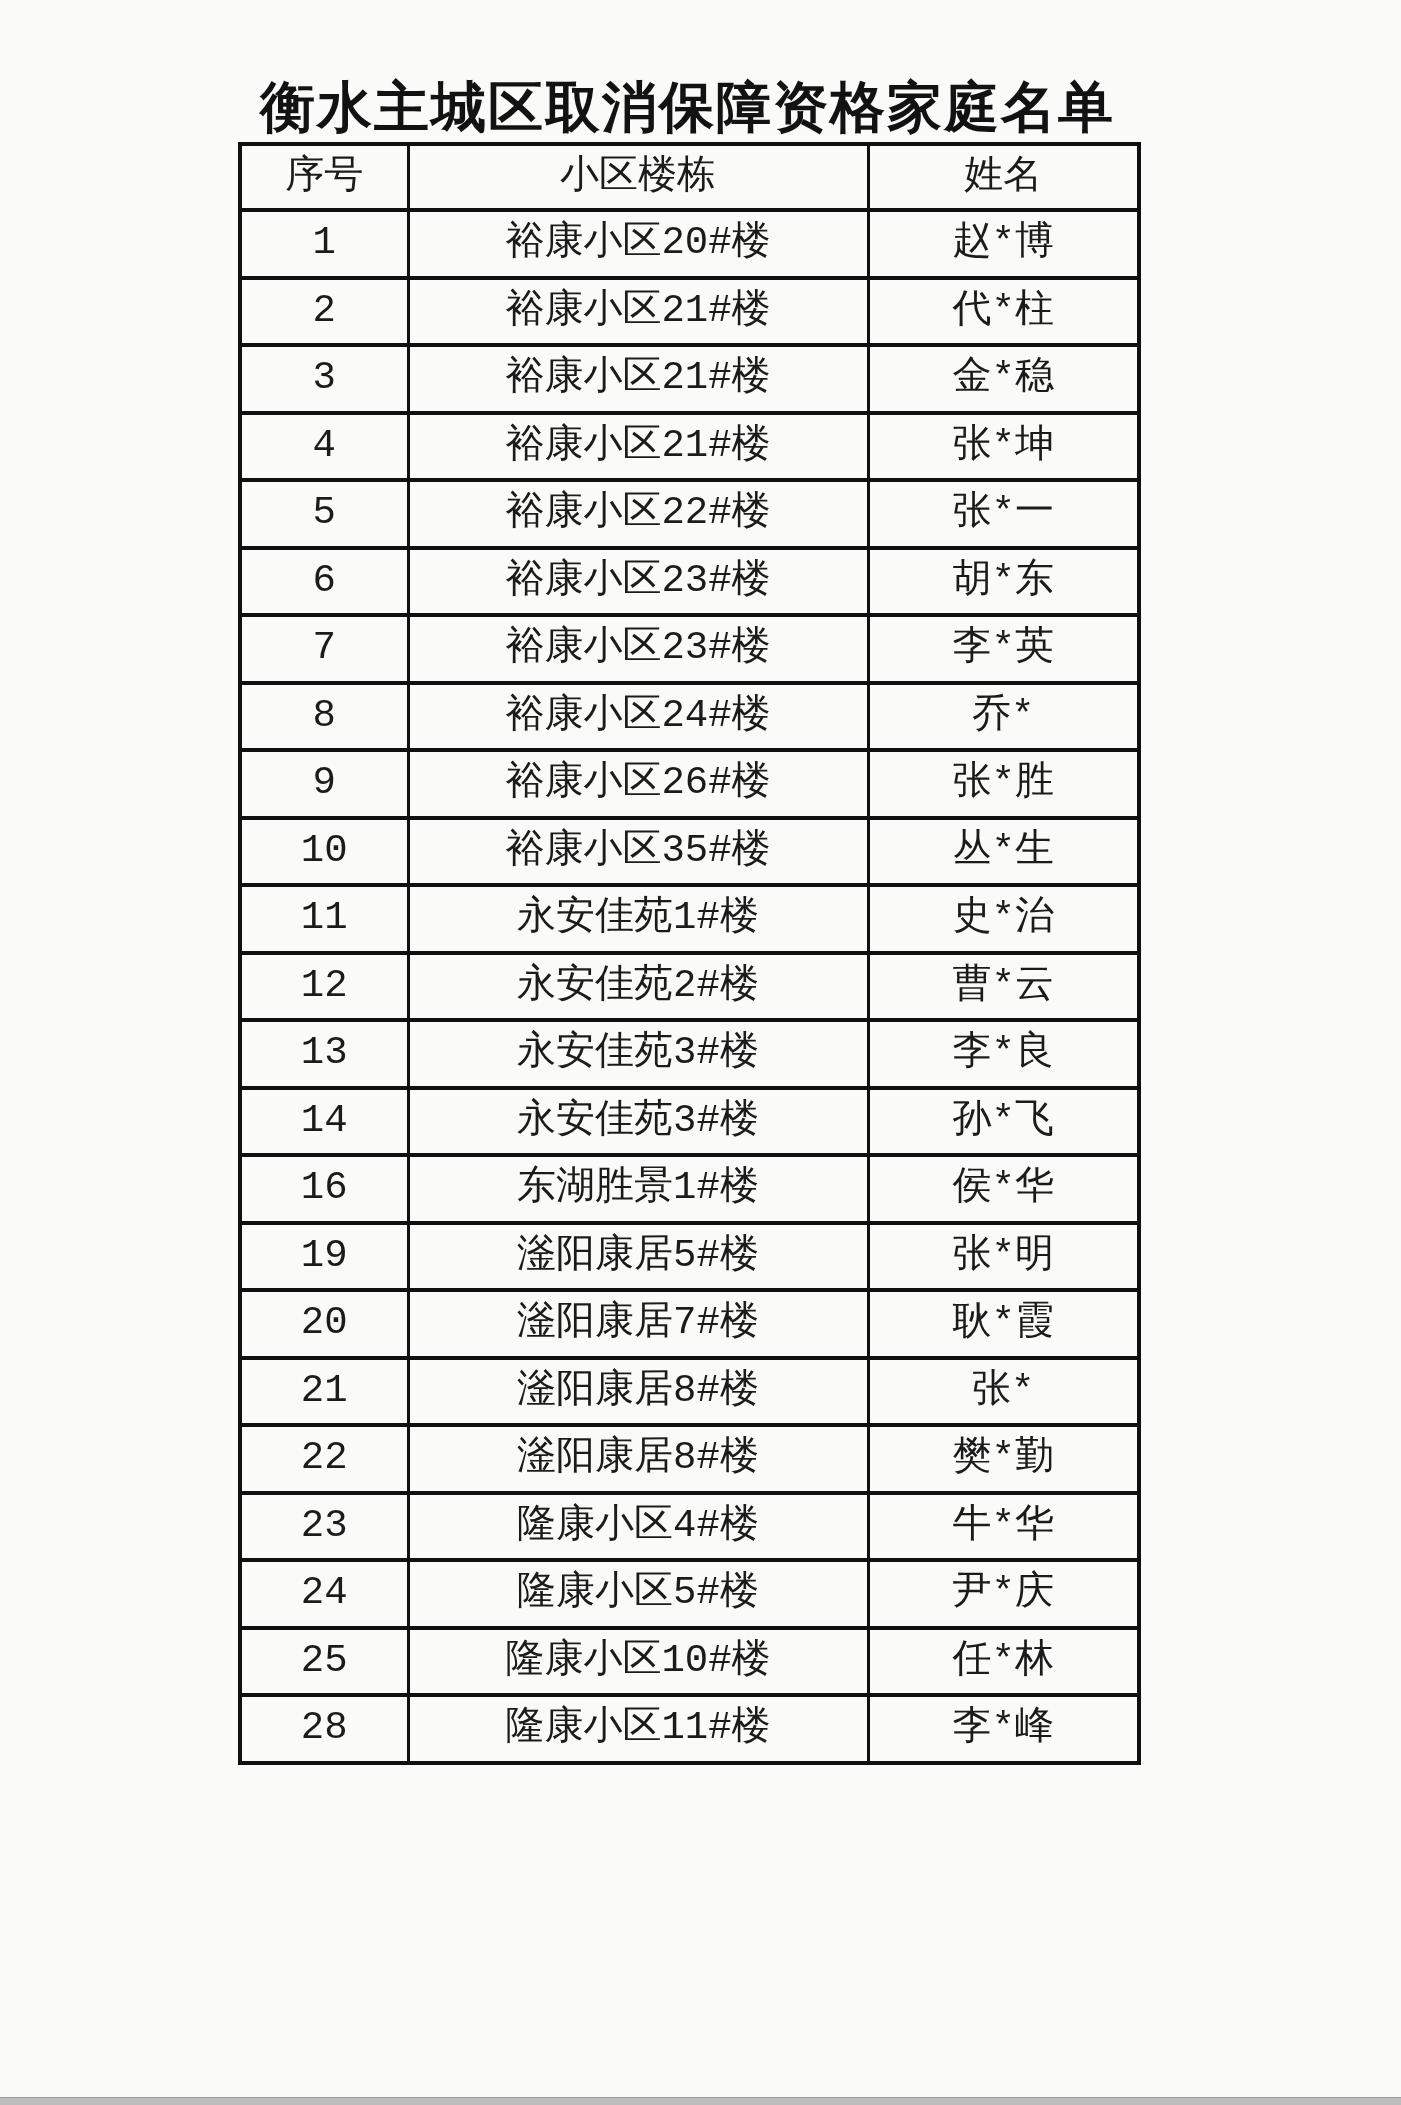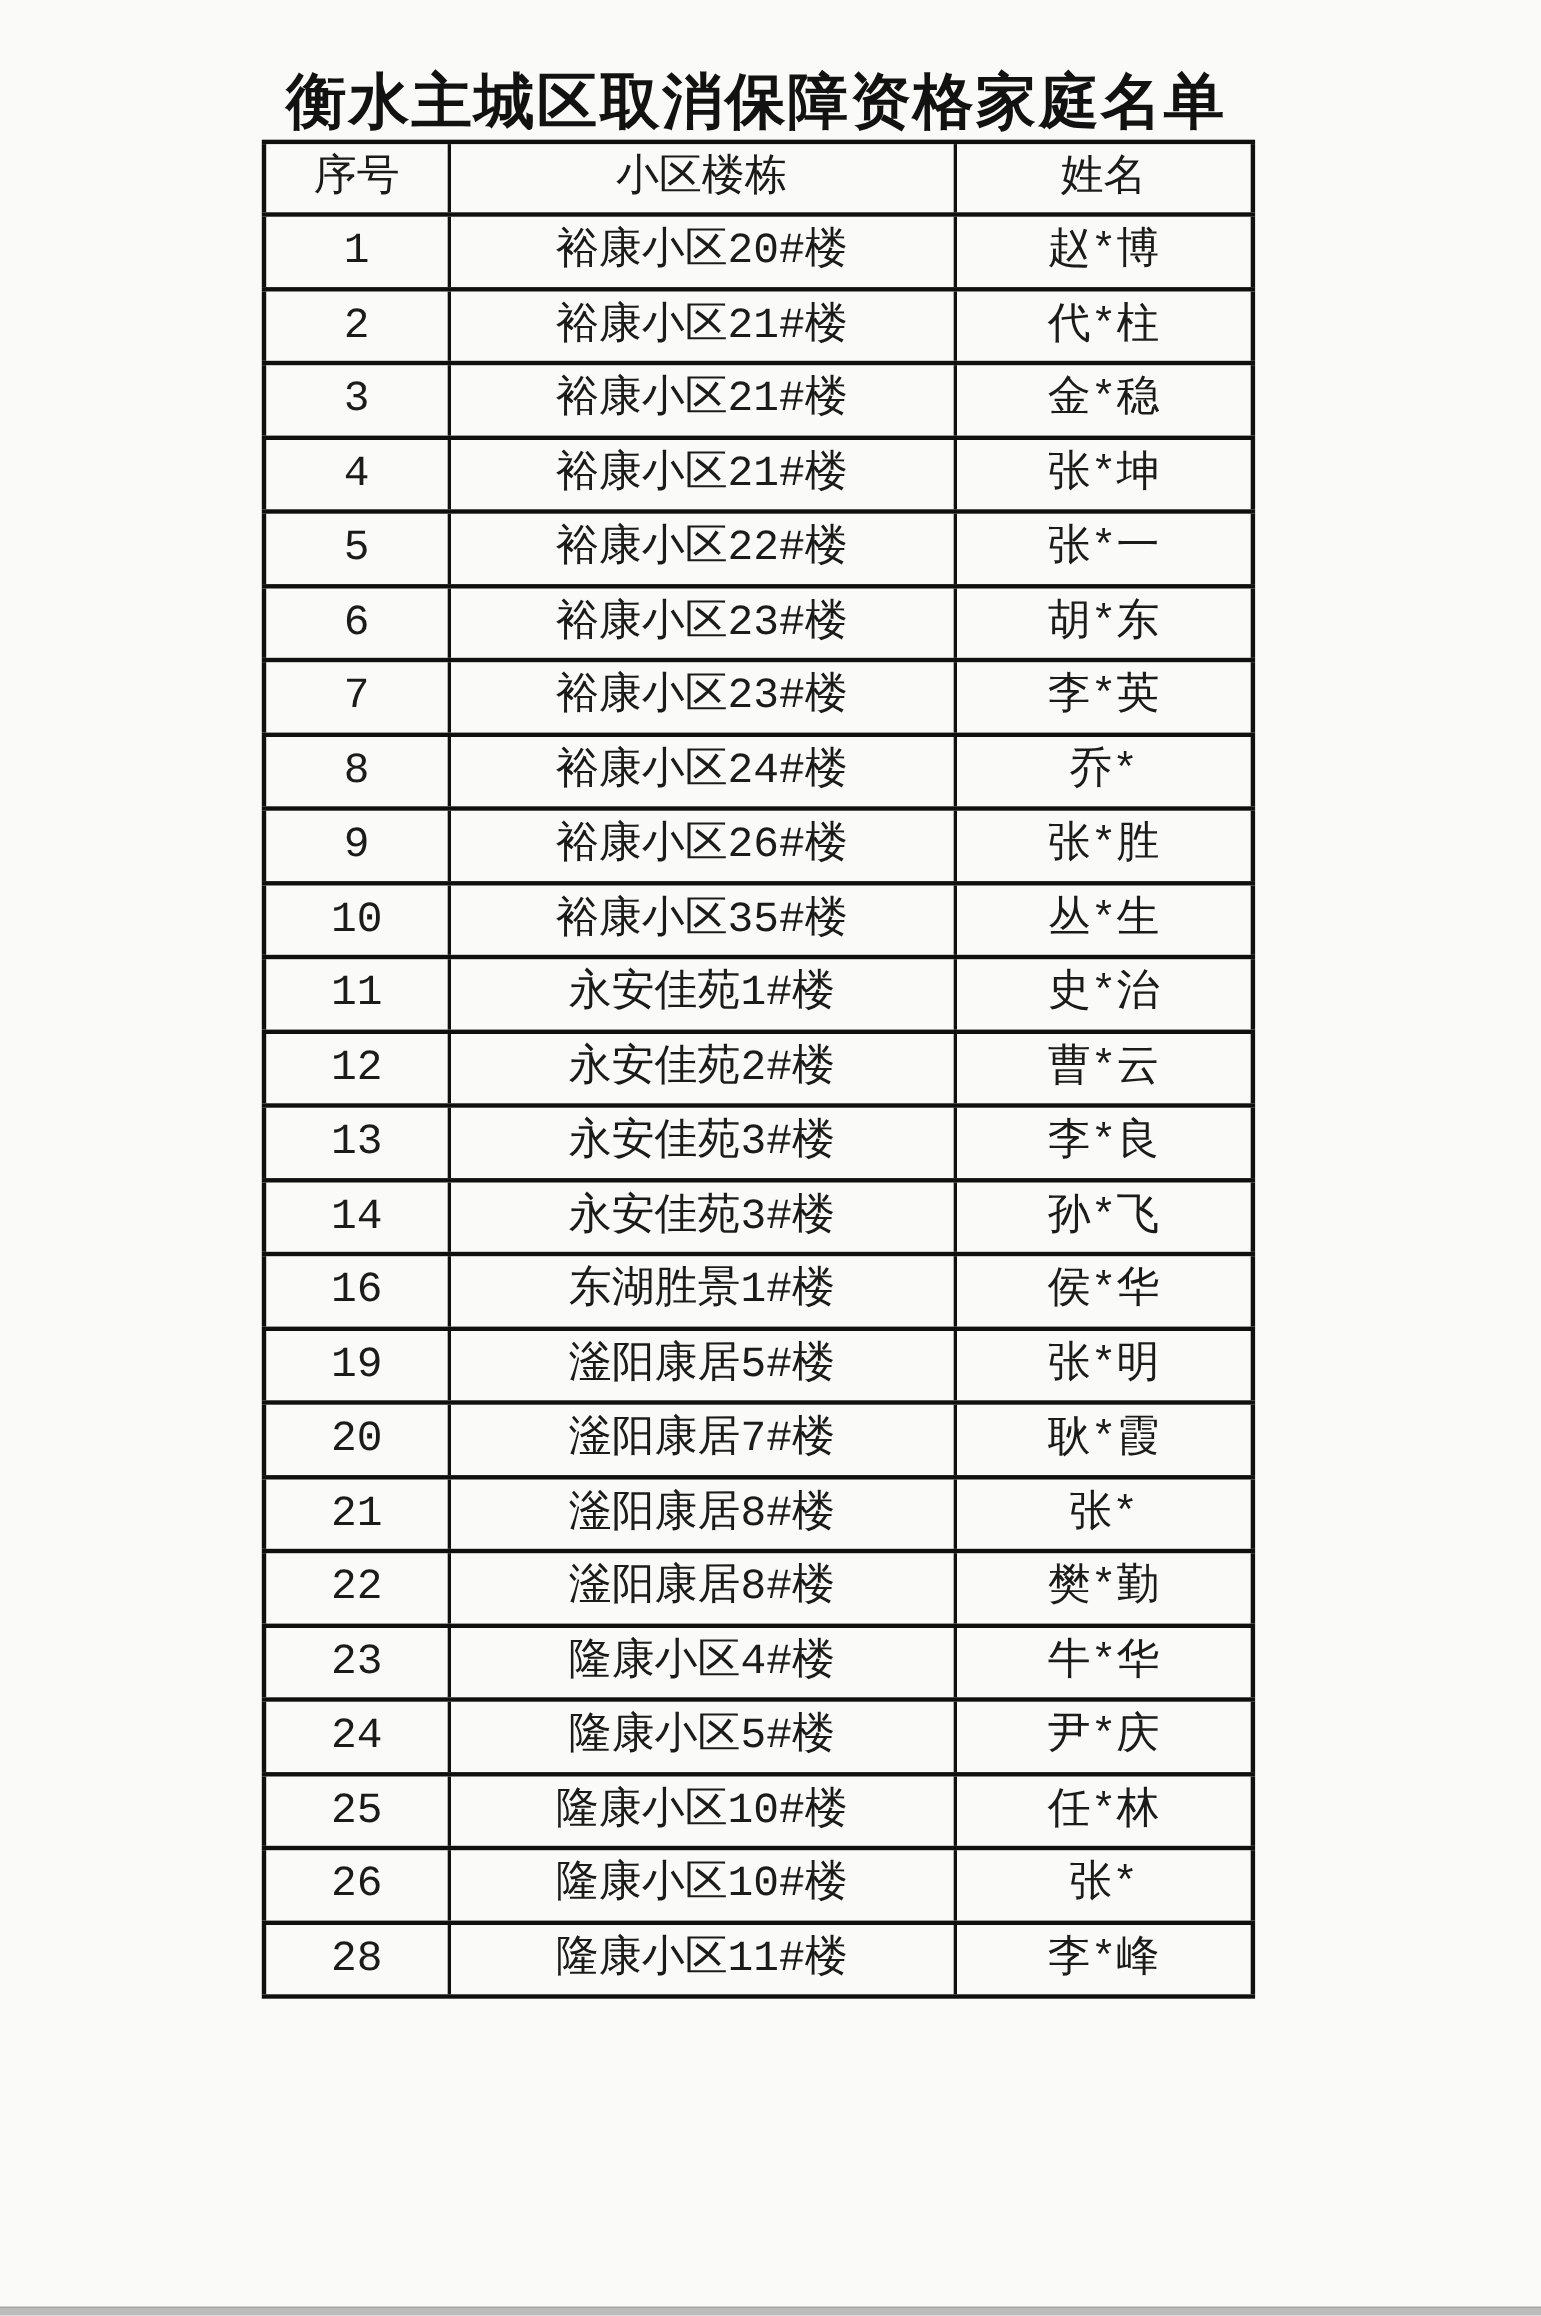--- a/index.html
+++ b/index.html
@@ -16,21 +16,21 @@
     overflow: hidden;
   }
   .doc {
     position: absolute;
     top: 0;
     left: 238px;
     width: 899px;
   }
   .doc-title {
     margin: 0;
-    padding-top: 56px;
+    padding-top: 71px;
     height: 66px;
     text-align: center;
     font-size: 55px;
     font-weight: bold;
     letter-spacing: 2px;
     white-space: nowrap;
     color: #121212;
   }
   table.list {
     width: 899px;
@@ -193,25 +193,20 @@
           <td>24</td>
           <td>隆康小区5#楼</td>
           <td>尹*庆</td>
         </tr>
         <tr>
           <td>25</td>
           <td>隆康小区10#楼</td>
           <td>任*林</td>
         </tr>
         <tr>
-          <td>26</td>
-          <td>隆康小区10#楼</td>
-          <td>张*</td>
-        </tr>
-        <tr>
           <td>28</td>
           <td>隆康小区11#楼</td>
           <td>李*峰</td>
         </tr>
       </tbody>
   </table>
 </div>
 
 <div class="bottom-bar"></div>
 

